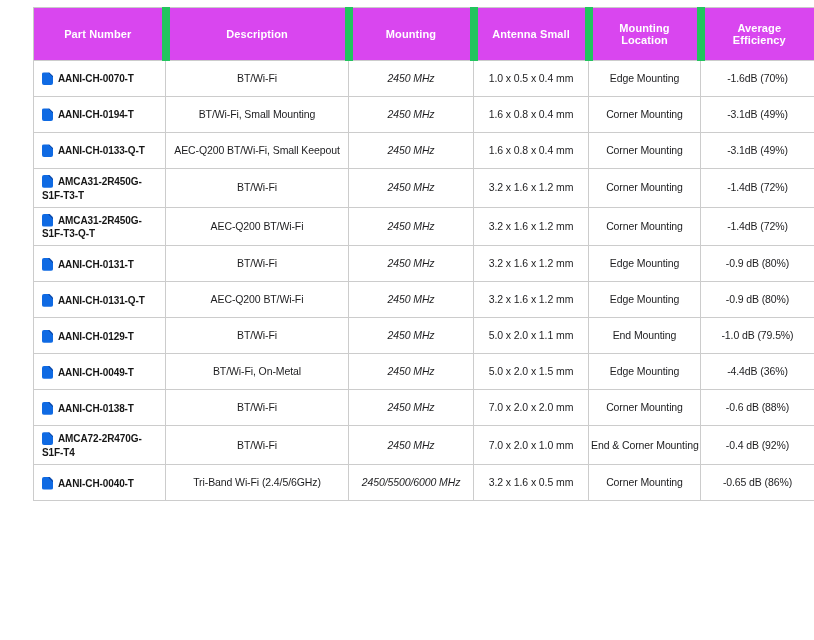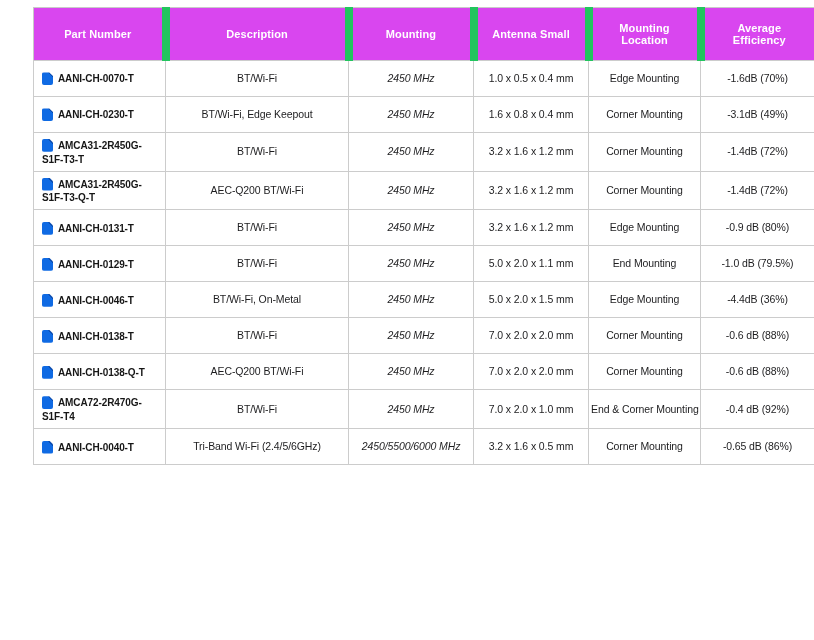--- a/index.html
+++ b/index.html
@@ -93,22 +93,30 @@
     <tbody>
         <tr>
           <td class="part"><span class="doc-icon"></span><span class="part-text">AANI-CH-0070-T</span></td>
           <td class="cell-description">BT/Wi-Fi</td>
           <td class="cell-frequency">2450 MHz</td>
           <td class="cell-antenna">1.0 x 0.5 x 0.4 mm</td>
           <td class="cell-mounting">Edge Mounting</td>
           <td class="cell-efficiency">-1.6dB (70%)</td>
         </tr>
         <tr>
-          <td class="part"><span class="doc-icon"></span><span class="part-text">AANI-CH-0230-T</span></td>
-          <td class="cell-description">BT/Wi-Fi, Edge Keepout</td>
+          <td class="part"><span class="doc-icon"></span><span class="part-text">AANI-CH-0194-T</span></td>
+          <td class="cell-description">BT/Wi-Fi, Small Mounting</td>
+          <td class="cell-frequency">2450 MHz</td>
+          <td class="cell-antenna">1.6 x 0.8 x 0.4 mm</td>
+          <td class="cell-mounting">Corner Mounting</td>
+          <td class="cell-efficiency">-3.1dB (49%)</td>
+        </tr>
+        <tr>
+          <td class="part"><span class="doc-icon"></span><span class="part-text">AANI-CH-0133-Q-T</span></td>
+          <td class="cell-description">AEC-Q200 BT/Wi-Fi, Small Keepout</td>
           <td class="cell-frequency">2450 MHz</td>
           <td class="cell-antenna">1.6 x 0.8 x 0.4 mm</td>
           <td class="cell-mounting">Corner Mounting</td>
           <td class="cell-efficiency">-3.1dB (49%)</td>
         </tr>
         <tr>
           <td class="part"><span class="doc-icon"></span><span class="part-text">AMCA31-2R450G-
 S1F-T3-T</span></td>
           <td class="cell-description">BT/Wi-Fi</td>
           <td class="cell-frequency">2450 MHz</td>
@@ -127,46 +135,46 @@
         </tr>
         <tr>
           <td class="part"><span class="doc-icon"></span><span class="part-text">AANI-CH-0131-T</span></td>
           <td class="cell-description">BT/Wi-Fi</td>
           <td class="cell-frequency">2450 MHz</td>
           <td class="cell-antenna">3.2 x 1.6 x 1.2 mm</td>
           <td class="cell-mounting">Edge Mounting</td>
           <td class="cell-efficiency">-0.9 dB (80%)</td>
         </tr>
         <tr>
+          <td class="part"><span class="doc-icon"></span><span class="part-text">AANI-CH-0131-Q-T</span></td>
+          <td class="cell-description">AEC-Q200 BT/Wi-Fi</td>
+          <td class="cell-frequency">2450 MHz</td>
+          <td class="cell-antenna">3.2 x 1.6 x 1.2 mm</td>
+          <td class="cell-mounting">Edge Mounting</td>
+          <td class="cell-efficiency">-0.9 dB (80%)</td>
+        </tr>
+        <tr>
           <td class="part"><span class="doc-icon"></span><span class="part-text">AANI-CH-0129-T</span></td>
           <td class="cell-description">BT/Wi-Fi</td>
           <td class="cell-frequency">2450 MHz</td>
           <td class="cell-antenna">5.0 x 2.0 x 1.1 mm</td>
           <td class="cell-mounting">End Mounting</td>
           <td class="cell-efficiency">-1.0 dB (79.5%)</td>
         </tr>
         <tr>
-          <td class="part"><span class="doc-icon"></span><span class="part-text">AANI-CH-0046-T</span></td>
+          <td class="part"><span class="doc-icon"></span><span class="part-text">AANI-CH-0049-T</span></td>
           <td class="cell-description">BT/Wi-Fi, On-Metal</td>
           <td class="cell-frequency">2450 MHz</td>
           <td class="cell-antenna">5.0 x 2.0 x 1.5 mm</td>
           <td class="cell-mounting">Edge Mounting</td>
           <td class="cell-efficiency">-4.4dB (36%)</td>
         </tr>
         <tr>
           <td class="part"><span class="doc-icon"></span><span class="part-text">AANI-CH-0138-T</span></td>
           <td class="cell-description">BT/Wi-Fi</td>
-          <td class="cell-frequency">2450 MHz</td>
-          <td class="cell-antenna">7.0 x 2.0 x 2.0 mm</td>
-          <td class="cell-mounting">Corner Mounting</td>
-          <td class="cell-efficiency">-0.6 dB (88%)</td>
-        </tr>
-        <tr>
-          <td class="part"><span class="doc-icon"></span><span class="part-text">AANI-CH-0138-Q-T</span></td>
-          <td class="cell-description">AEC-Q200 BT/Wi-Fi</td>
           <td class="cell-frequency">2450 MHz</td>
           <td class="cell-antenna">7.0 x 2.0 x 2.0 mm</td>
           <td class="cell-mounting">Corner Mounting</td>
           <td class="cell-efficiency">-0.6 dB (88%)</td>
         </tr>
         <tr>
           <td class="part"><span class="doc-icon"></span><span class="part-text">AMCA72-2R470G-
 S1F-T4</span></td>
           <td class="cell-description">BT/Wi-Fi</td>
           <td class="cell-frequency">2450 MHz</td>

